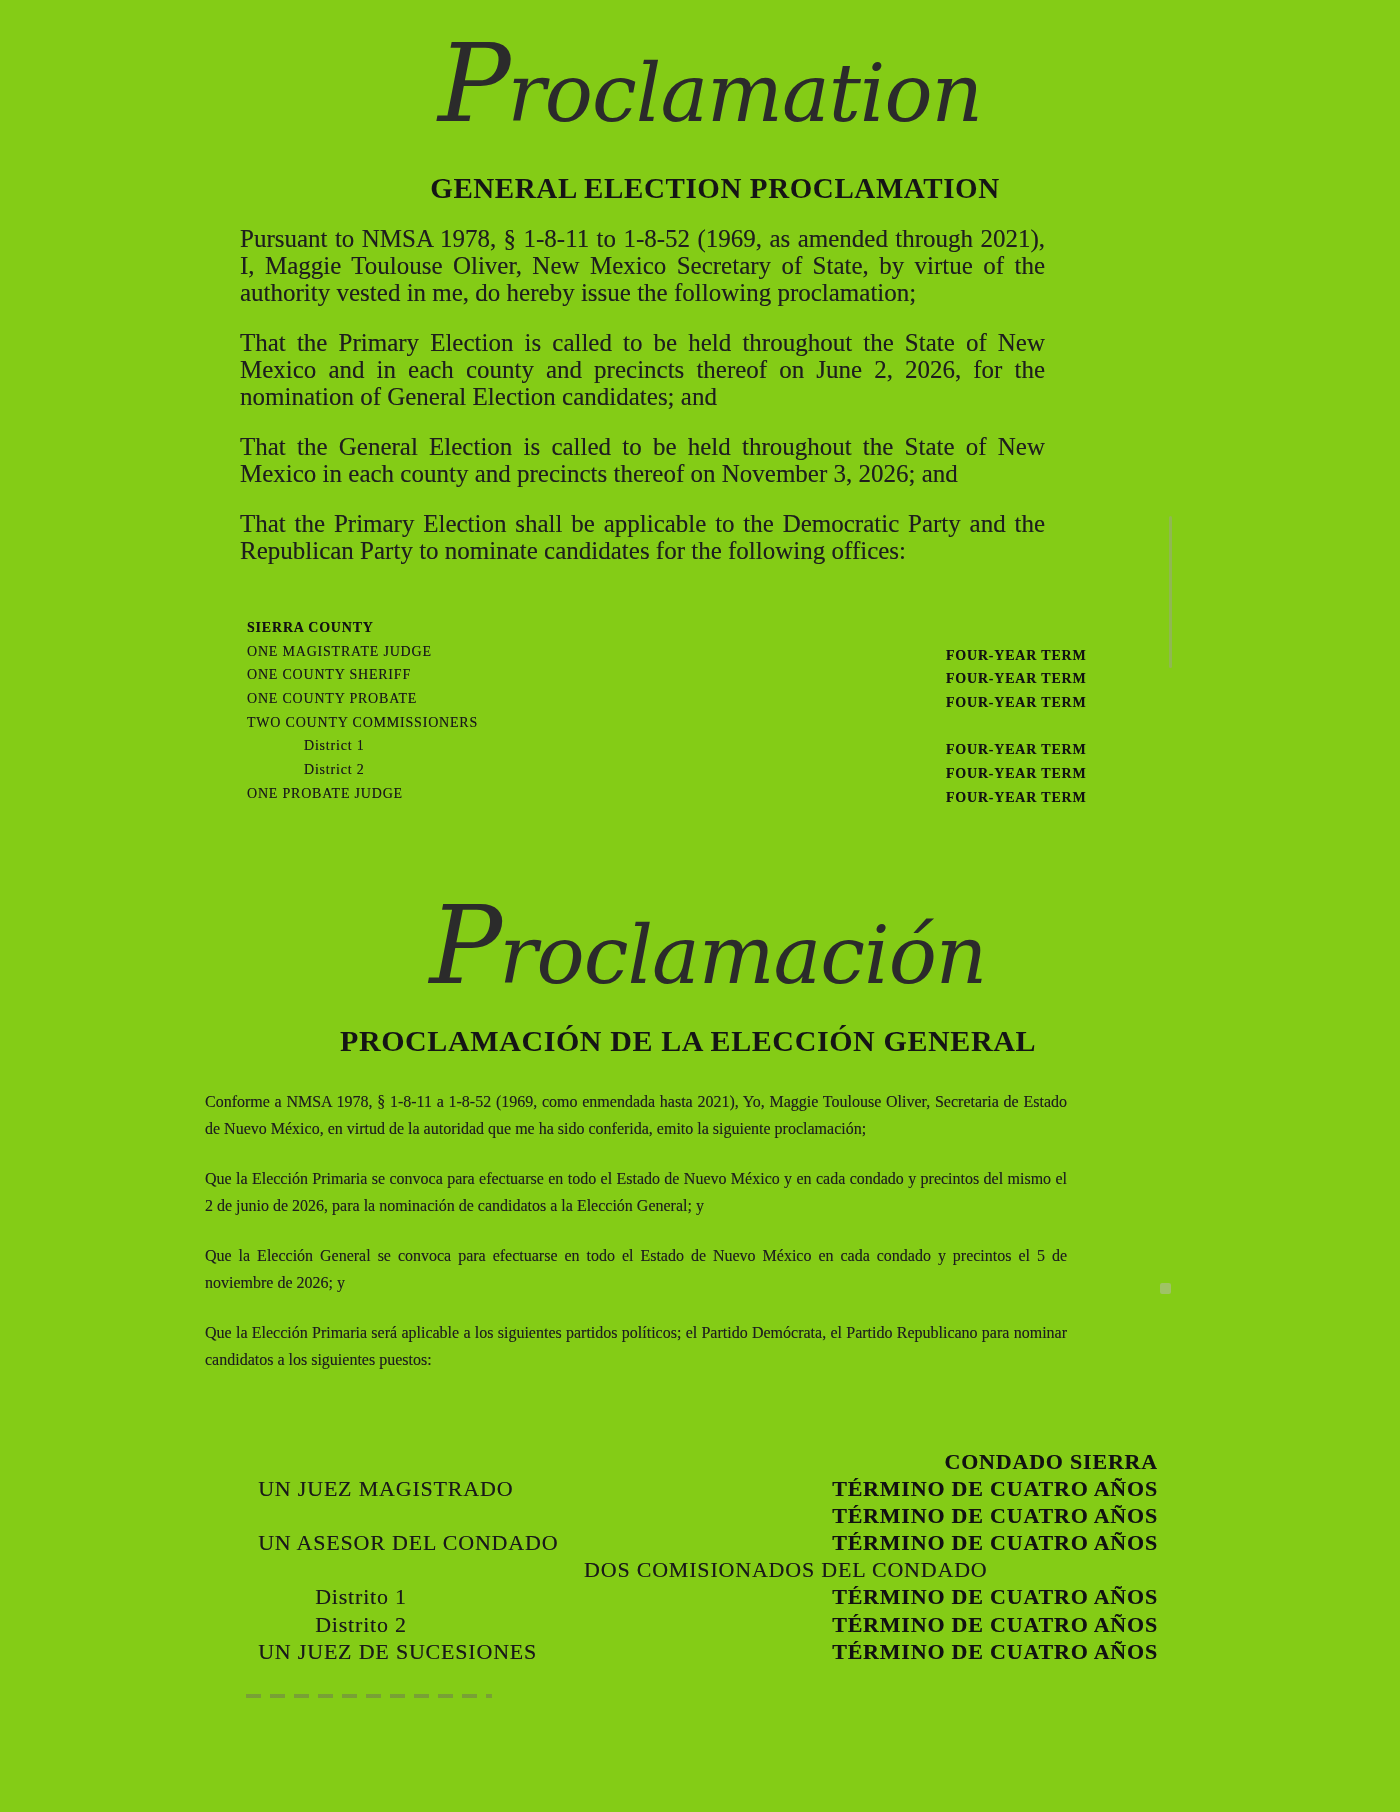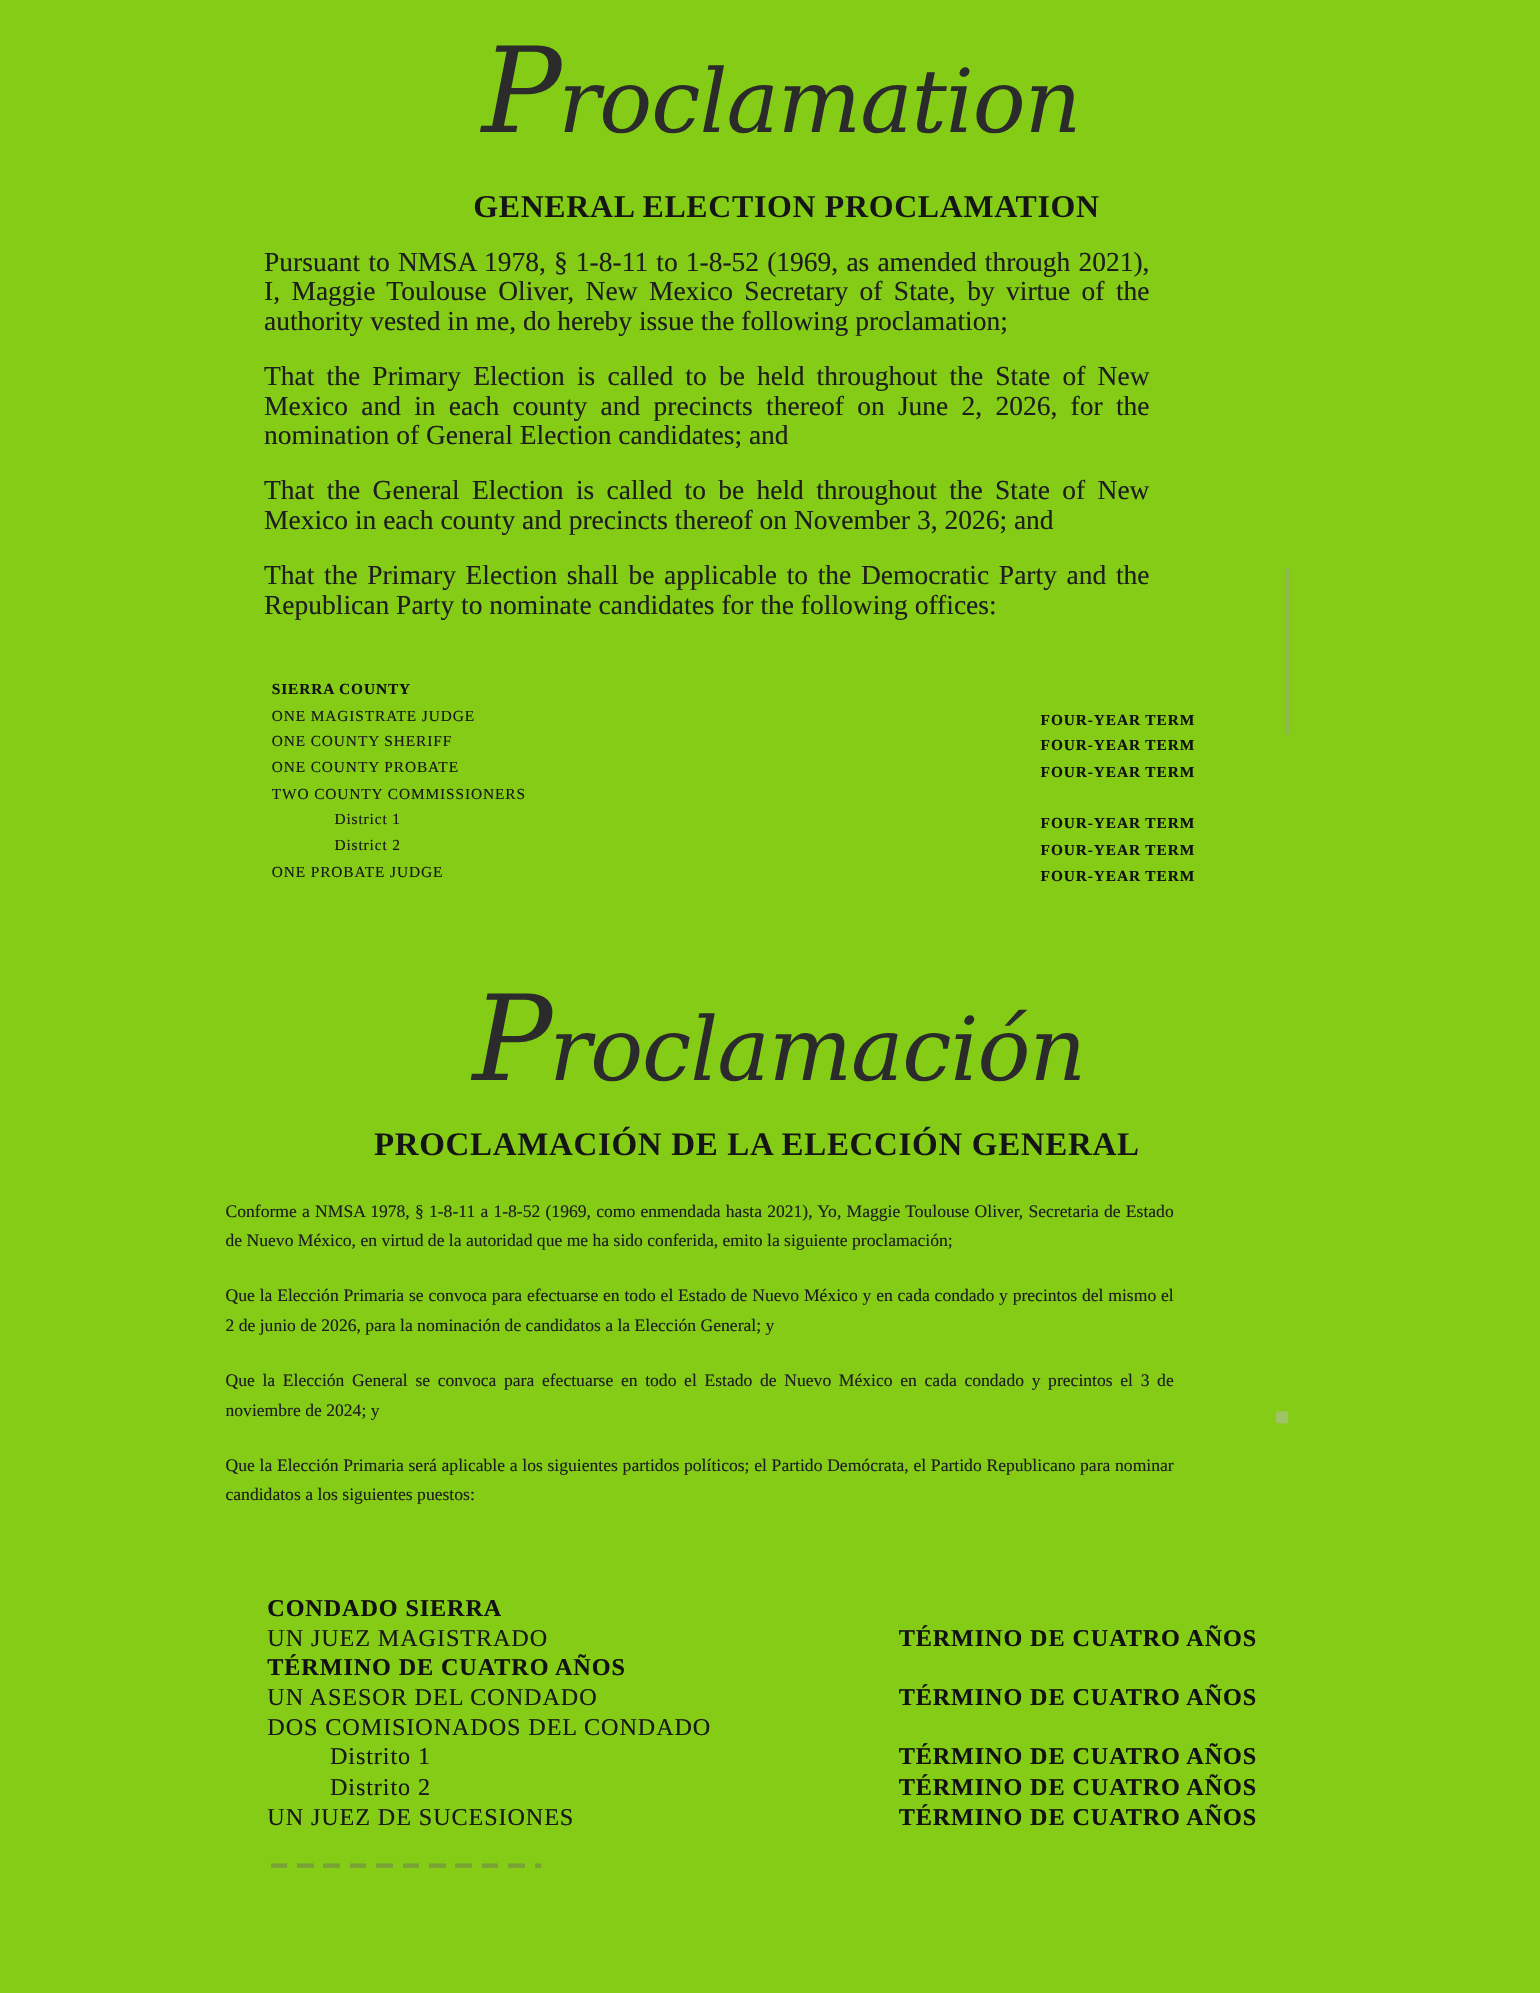--- a/index.html
+++ b/index.html
@@ -52,21 +52,21 @@
     color:#1e1e1e;
     text-shadow:0 0 0.4px rgba(30,30,30,0.45);
   }
   #paras-es p{font-size:16px;}
   
   .office-list{position:absolute;}
   #list-en{left:247px;top:621px;width:925px;}
   #list-es{left:243px;top:1450px;width:915px;}
   .office-row{display:flex;align-items:flex-start;}
   #list-en .office-row{height:23.7px;}
-  #list-es .office-row{height:27.1px;}
+  #list-es .office-row{height:27.1px;justify-content:flex-end;}
   .office-name, .office-term, .county-heading{
     font-size:14px;line-height:1.05;
     letter-spacing:0.8px;
     color:#191919;
     white-space:nowrap;
     text-shadow:0 0 0.4px rgba(25,25,25,0.5);
   }
   #list-es .office-name, #list-es .office-term, #list-es .county-heading{font-size:22px;}
   .county-heading{font-weight:bold;color:#111;}
   .office-term{font-weight:bold;color:#111;}
@@ -145,21 +145,21 @@
     </div>
   </div>
 
   <div id="title-es" class="script-title">Proclamación</div>
 
   <div id="heading-es" class="doc-heading">PROCLAMACIÓN DE LA ELECCIÓN GENERAL</div>
 
   <div id="paras-es" class="para-block">
     <p>Conforme a NMSA 1978, § 1-8-11 a 1-8-52 (1969, como enmendada hasta 2021), Yo, Maggie Toulouse Oliver, Secretaria de Estado de Nuevo México, en virtud de la autoridad que me ha sido conferida, emito la siguiente proclamación;</p>
     <p>Que la Elección Primaria se convoca para efectuarse en todo el Estado de Nuevo México y en cada condado y precintos del mismo el 2 de junio de 2026, para la nominación de candidatos a la Elección General; y</p>
-    <p>Que la Elección General se convoca para efectuarse en todo el Estado de Nuevo México en cada condado y precintos el 3 de noviembre de 2024; y</p>
+    <p>Que la Elección General se convoca para efectuarse en todo el Estado de Nuevo México en cada condado y precintos el 5 de noviembre de 2026; y</p>
     <p>Que la Elección Primaria será aplicable a los siguientes partidos políticos; el Partido Demócrata, el Partido Republicano para nominar candidatos a los siguientes puestos:</p>
   </div>
 
   <div id="list-es" class="office-list">
     <div class="office-row">
       <span class="county-heading">CONDADO SIERRA</span>
     </div>
     <div class="office-row">
       <span class="office-name">UN JUEZ MAGISTRADO</span>
       <span class="office-term">TÉRMINO DE CUATRO AÑOS</span>

